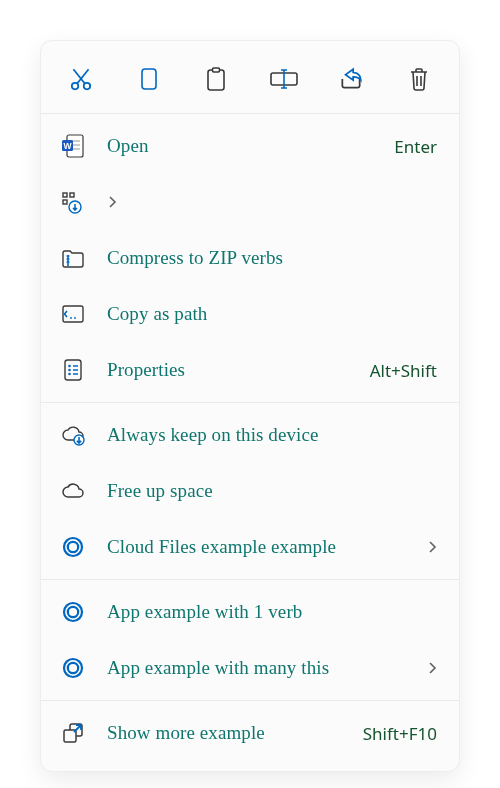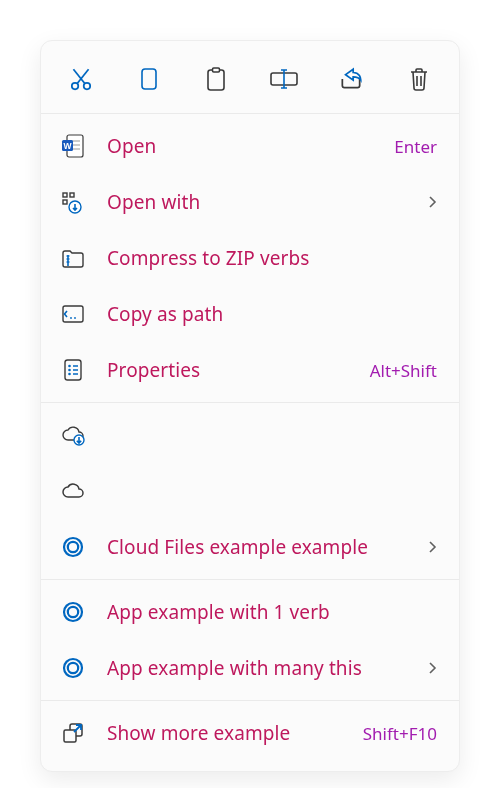--- a/index.html
+++ b/index.html
@@ -47,26 +47,27 @@
     cursor: default;
   }
   .item .icon {
     width: 28px; height: 28px;
     display: flex; align-items: center; justify-content: center;
     flex: 0 0 28px;
   }
   .item .label {
     flex: 1 1 auto;
     font-size: 19px;
-    color: #be185d;
+    color: #0f766e;
     letter-spacing: 0.1px;
+    font-family: Liberation Serif, serif;
   }
   .item .accel {
     font-size: 17px;
-    color: #a21caf;
+    color: #14532d;
   }
   .item .chev {
     width: 10px; height: 16px;
     display: flex; align-items: center; justify-content: center;
   }
   svg { display: block; }
 </style>
 </head>
 <body>
 
@@ -151,21 +152,20 @@
       <span class="icon">
         <svg width="26" height="26" viewBox="0 0 26 26" fill="none" stroke="#3a3a3a" stroke-width="1.4">
           <rect x="3" y="4" width="4" height="4"></rect>
           <rect x="3" y="11" width="4" height="4"></rect>
           <rect x="10" y="4" width="4" height="4"></rect>
           <circle cx="15" cy="18" r="6" fill="#ffffff" stroke="#0067c0"></circle>
           <path d="M15 14 v8 M11 18 h8" stroke="none"></path>
           <path d="M15 15 L15 21 M13 19 L15 21 L17 19" stroke="#0067c0" stroke-width="1.6" fill="none"></path>
         </svg>
       </span>
-      <span class="label">Open with</span>
       <span class="chev">
         <svg width="9" height="14" viewBox="0 0 9 14" fill="none" stroke="#606060" stroke-width="1.6">
             <path d="M2 2 L7 7 L2 12"></path>
           </svg>
       </span>
     </div>
 
     <div class="item">
       <span class="icon">
         <svg width="26" height="24" viewBox="0 0 26 24" fill="none" stroke="#3a3a3a" stroke-width="1.4">
@@ -214,28 +214,30 @@
   <div class="group">
 
     <div class="item">
       <span class="icon">
         <svg width="28" height="22" viewBox="0 0 28 22" fill="none">
           <path d="M9 16 a5 5 0 0 1 0 -10 a6 6 0 0 1 11 2 a4 4 0 0 1 0 8 Z" stroke="#3a3a3a" stroke-width="1.4"></path>
           <circle cx="20" cy="16" r="5" fill="#ffffff" stroke="#0067c0" stroke-width="1.4"></circle>
           <path d="M20 13 v6 M17.8 16.8 L20 19 L22.2 16.8" stroke="#0067c0" stroke-width="1.6" fill="none"></path>
         </svg>
       </span>
+      <span class="label">Always keep on this device</span>
     </div>
 
     <div class="item">
       <span class="icon">
         <svg width="28" height="20" viewBox="0 0 28 20" fill="none" stroke="#3a3a3a" stroke-width="1.5">
           <path d="M9 16 a5 5 0 0 1 0 -10 a6 6 0 0 1 11 2 a4 4 0 0 1 0 8 Z"></path>
         </svg>
       </span>
+      <span class="label">Free up space</span>
     </div>
 
     <div class="item">
       <span class="icon">
         <svg width="24" height="24" viewBox="0 0 24 24" fill="none">
           <circle cx="12" cy="12" r="9" stroke="#0067c0" stroke-width="2.2"></circle>
           <circle cx="12" cy="12" r="5.2" stroke="#0067c0" stroke-width="2.2"></circle>
         </svg>
       </span>
       <span class="label">Cloud Files example example</span>

